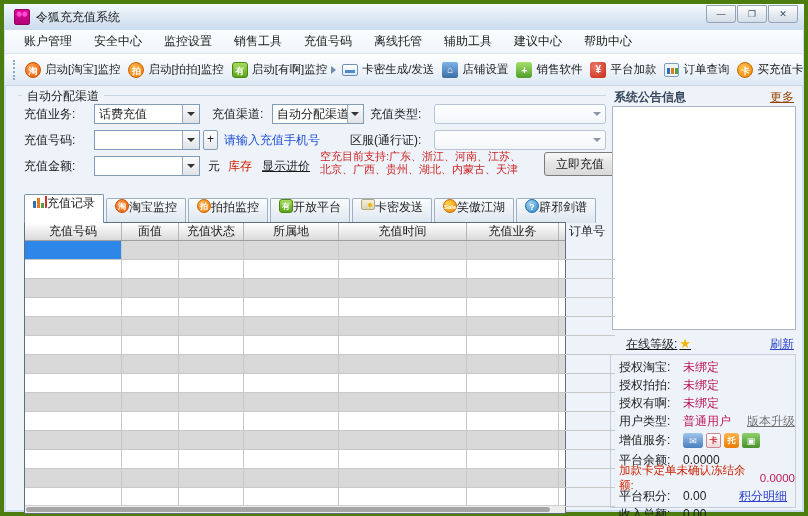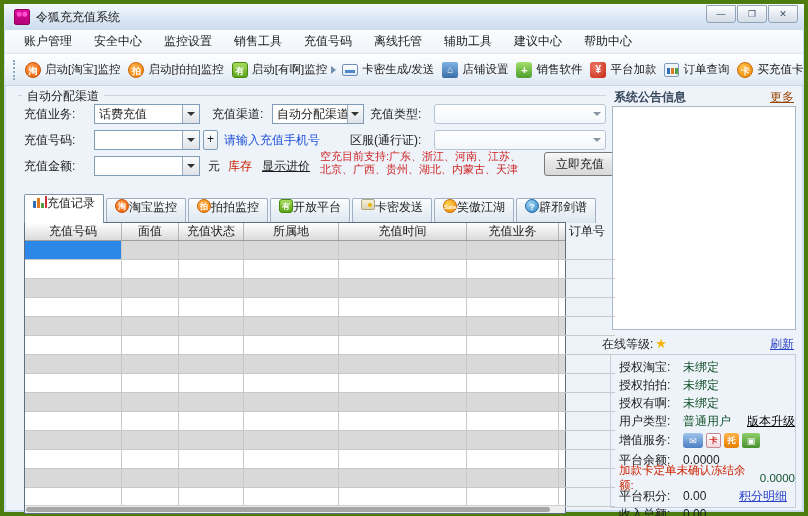--- a/index.html
+++ b/index.html
@@ -103,28 +103,28 @@
   .td { border-right:1px solid #c8c8c8; border-bottom:1px solid #c8c8c8; height:100%; flex:0 0 auto; }
   .td.selected { background:#2c87e8; }
   .hscroll { position:absolute; left:0; right:0; bottom:0; height:8px; background:#ededed; border-top:1px solid #cfcfcf; }
   .hthumb { position:absolute; left:1px; top:1px; bottom:1px; width:97%; background:#a6a6a6; border-radius:3px; }
 
   
   .right-panel { position:absolute; left:596px; right:6px; top:0; bottom:0; }
   .ann-title { position:absolute; left:12px; top:3px; font-weight:bold; color:#37475c; }
   .ann-more { position:absolute; right:2px; top:3px; color:#994400; text-decoration:underline; }
   .ann-box { position:absolute; left:10px; right:0; top:20px; height:224px; background:#fff; border:1px solid #a8b6c6; }
-  .level-row { position:absolute; left:0; right:0; top:250px; height:16px; display:flex; align-items:flex-start; }
+  .level-row { position:absolute; left:24px; right:0; top:250px; height:16px; display:flex; align-items:flex-start;text-decoration:underline; }
   .star { color:#f5b301; font-size:13px; margin-left:2px; }
   .refresh { margin-left:auto; margin-right:2px; color:#2a41c8; text-decoration:underline; }
   .status-box { position:absolute; left:8px; right:0; top:268px; bottom:2px; border:1px solid #c2cedb; padding:3px 0 0 0; }
   .srow { display:flex; align-items:center; height:18px; padding-left:8px; }
   .srow .sl { width:64px; flex:0 0 auto; }
-  .blue { color:#14532d; }
-  .upgrade { margin-left:16px; color:#000000; text-decoration:underline; }
+  .blue { color:#be185d; }
+  .upgrade { margin-left:16px; color:#737373; text-decoration:underline; }
   .svcrow { height:21px; }
   .svc { display:inline-flex; align-items:center; justify-content:center; color:#fff; margin-right:3px; font-weight:bold; }
   .sv-sms { width:20px; height:15px; background:linear-gradient(#9fc5ec,#4a7fc0); border-radius:3px; font-size:9px; }
   .sv-card { width:15px; height:15px; background:linear-gradient(#ffffff,#f2d9dc); border:1px solid #c88a90; color:#c22; font-size:8px; border-radius:2px; }
   .sv-tag { width:15px; height:15px; background:linear-gradient(#ffb34d,#e87d00); border-radius:3px; font-size:8px; }
   .sv-screen { width:18px; height:15px; background:linear-gradient(#8fd06a,#49902e); border-radius:2px; font-size:9px; }
   .frozen { font-size:11.5px; }
   .plink { margin-left:auto; margin-right:8px; color:#2a41c8; text-decoration:underline; }
 
   .main { position:absolute; top:82px; left:2px; right:2px; bottom:2px; background:#eef3f9; }

